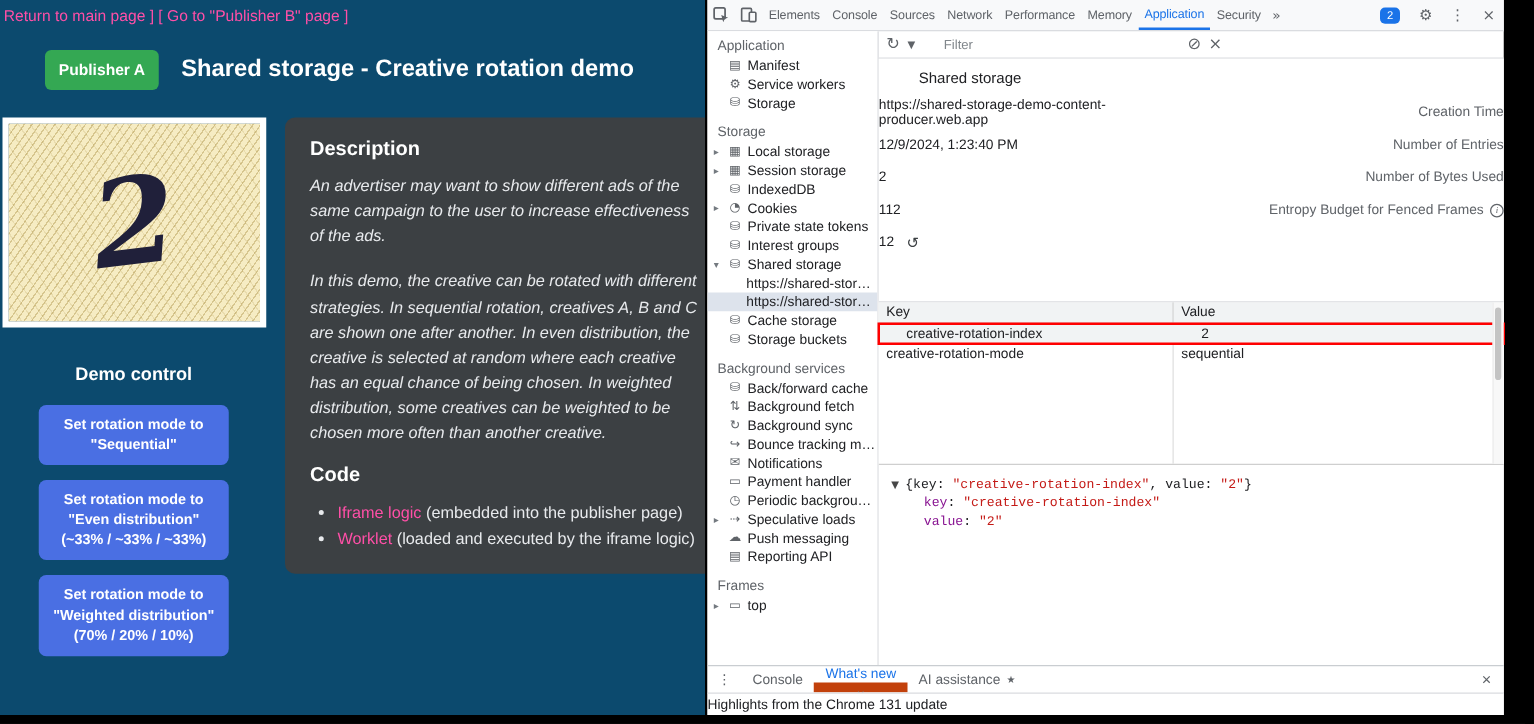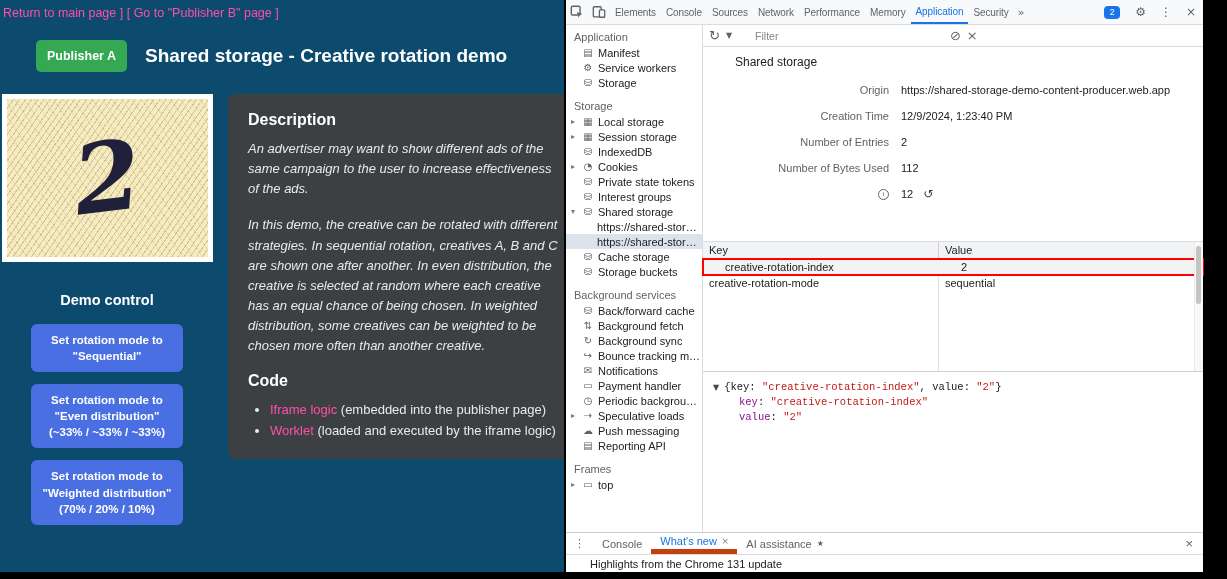--- a/index.html
+++ b/index.html
@@ -133,27 +133,27 @@
   .preview { flex:1; padding:8px 10px; font-family:"Liberation Mono","DejaVu Sans Mono",monospace;
     font-size:10.5px; line-height:15px; color:#202124; overflow:hidden; }
   .caret { font-size:8px; color:#474747; margin-right:5px; font-family:"DejaVu Sans",sans-serif; cursor:pointer; }
   .pindent { padding-left:26px; }
   .pname { color:#881391; }
   .pstr { color:#c41a16; }
   
   .drawer-tabs { height:22px; flex:none; display:flex; align-items:stretch; border-top:1px solid #c9cdd1; background:#fff; }
   .kebab { display:flex; align-items:center; padding:0 8px; color:#5f6368; cursor:pointer; font-family:"DejaVu Sans",sans-serif; }
   .drw-tab { display:flex; align-items:center; padding:0 9px; font-size:11px; color:#5f6368; cursor:pointer; gap:5px; white-space:nowrap; }
-  .drw-tab.sel { color:#1a73e8; border-bottom:5px solid #c2410c; }
+  .drw-tab.sel { color:#1a73e8; border-bottom:8px solid #c2410c;flex-direction:column; }
   .tab-x { color:#80868b; font-size:11px; cursor:pointer; }
   .ai-ic { font-size:8px; color:#5f6368; font-family:"DejaVu Sans",sans-serif; }
   .drw-spacer { flex:1; }
   .drw-close { display:flex; align-items:center; padding:0 10px; color:#5f6368; font-size:13px; cursor:pointer; }
   .drawer-content { height:18px; flex:none; border-top:1px solid #dadce0; display:flex; align-items:center;
-    padding-left:24px; font-size:11px; color:#202124; background:#fff; }
+    padding-left:0; font-size:11px; color:#202124; background:#fff; }
 </style>
 </head>
 <body>
 
 <div class="stage">
 
   <div class="page">
     <div class="topnav">
       <a>Return to main page</a><span> ] [ </span><a>Go to "Publisher B" page</a><span> ]</span>
     </div>
@@ -357,29 +357,29 @@
             <input class="filter-input" type="text" placeholder="Filter" style="">
           </span>
           <span class="tool-ic">⊘</span>
           <span class="tool-ic">×</span>
         </div>
 
         <div class="dt-content">
           <div class="panel-title">Shared storage</div>
 
           <div class="meta">
-            <div class="meta-label">Origin</div>
             <div class="meta-value">https://shared-storage-demo-content-producer.web.app</div>
             <div class="meta-label">Creation Time</div>
             <div class="meta-value">12/9/2024, 1:23:40 PM</div>
             <div class="meta-label">Number of Entries</div>
             <div class="meta-value">2</div>
             <div class="meta-label">Number of Bytes Used</div>
             <div class="meta-value">112</div>
             <div class="meta-label">
+                <span>Entropy Budget for Fenced Frames</span>
                 <span class="info-circle">i</span>
               </div>
             <div class="meta-value">
                 <span>12</span>
                 <span class="reset-ic">↺</span>
               </div>
           </div>
 
           <div class="tbl-region">
             <div class="col-divider"></div>

